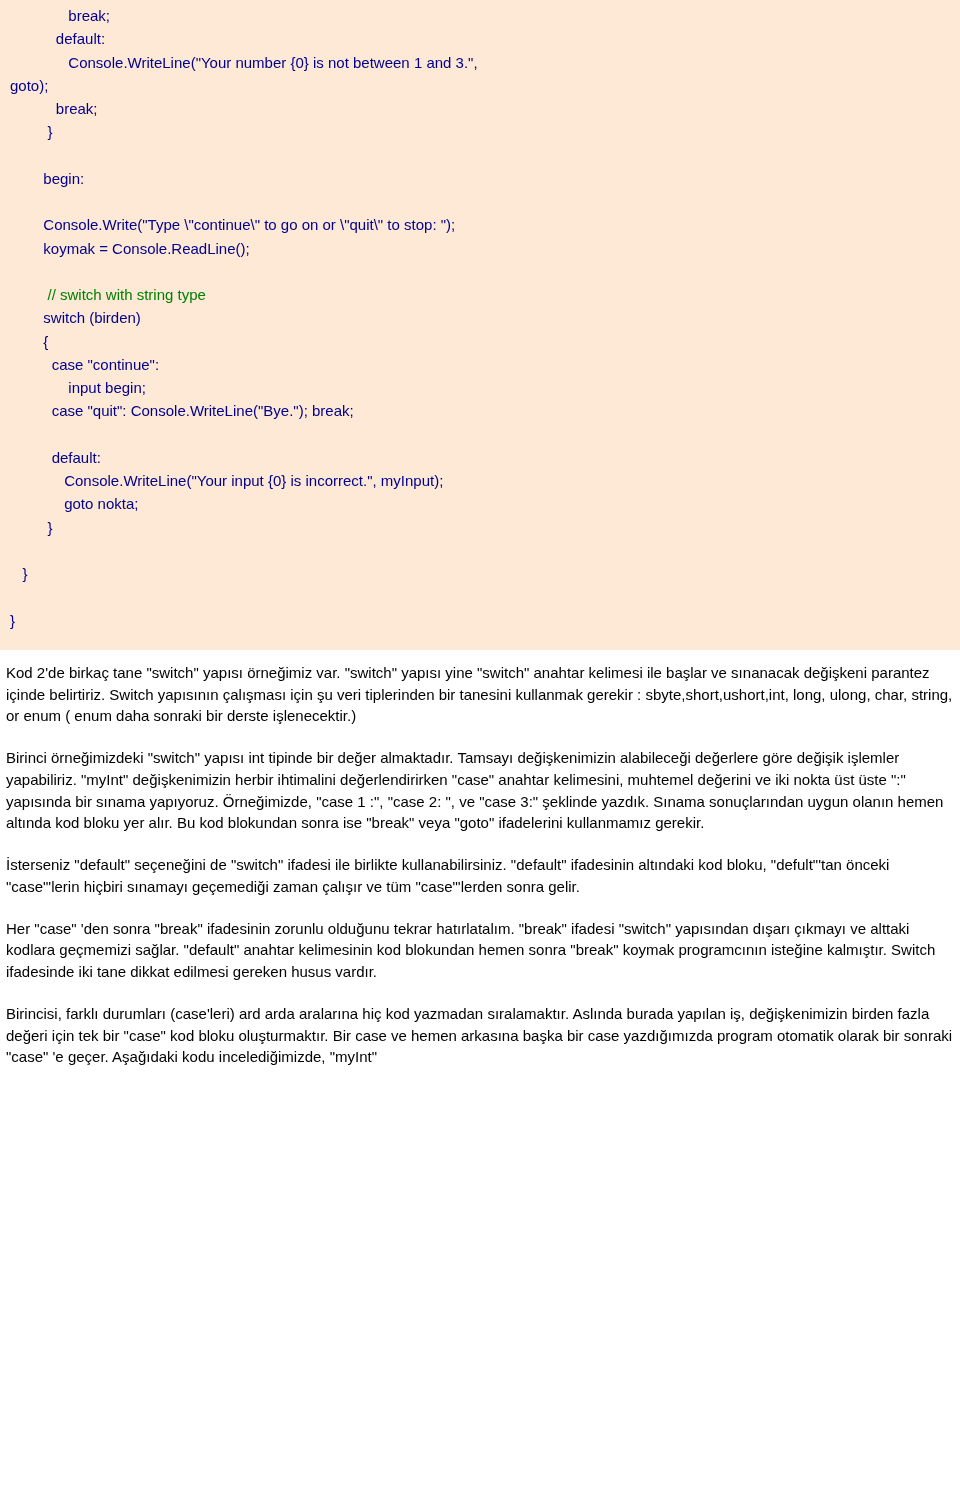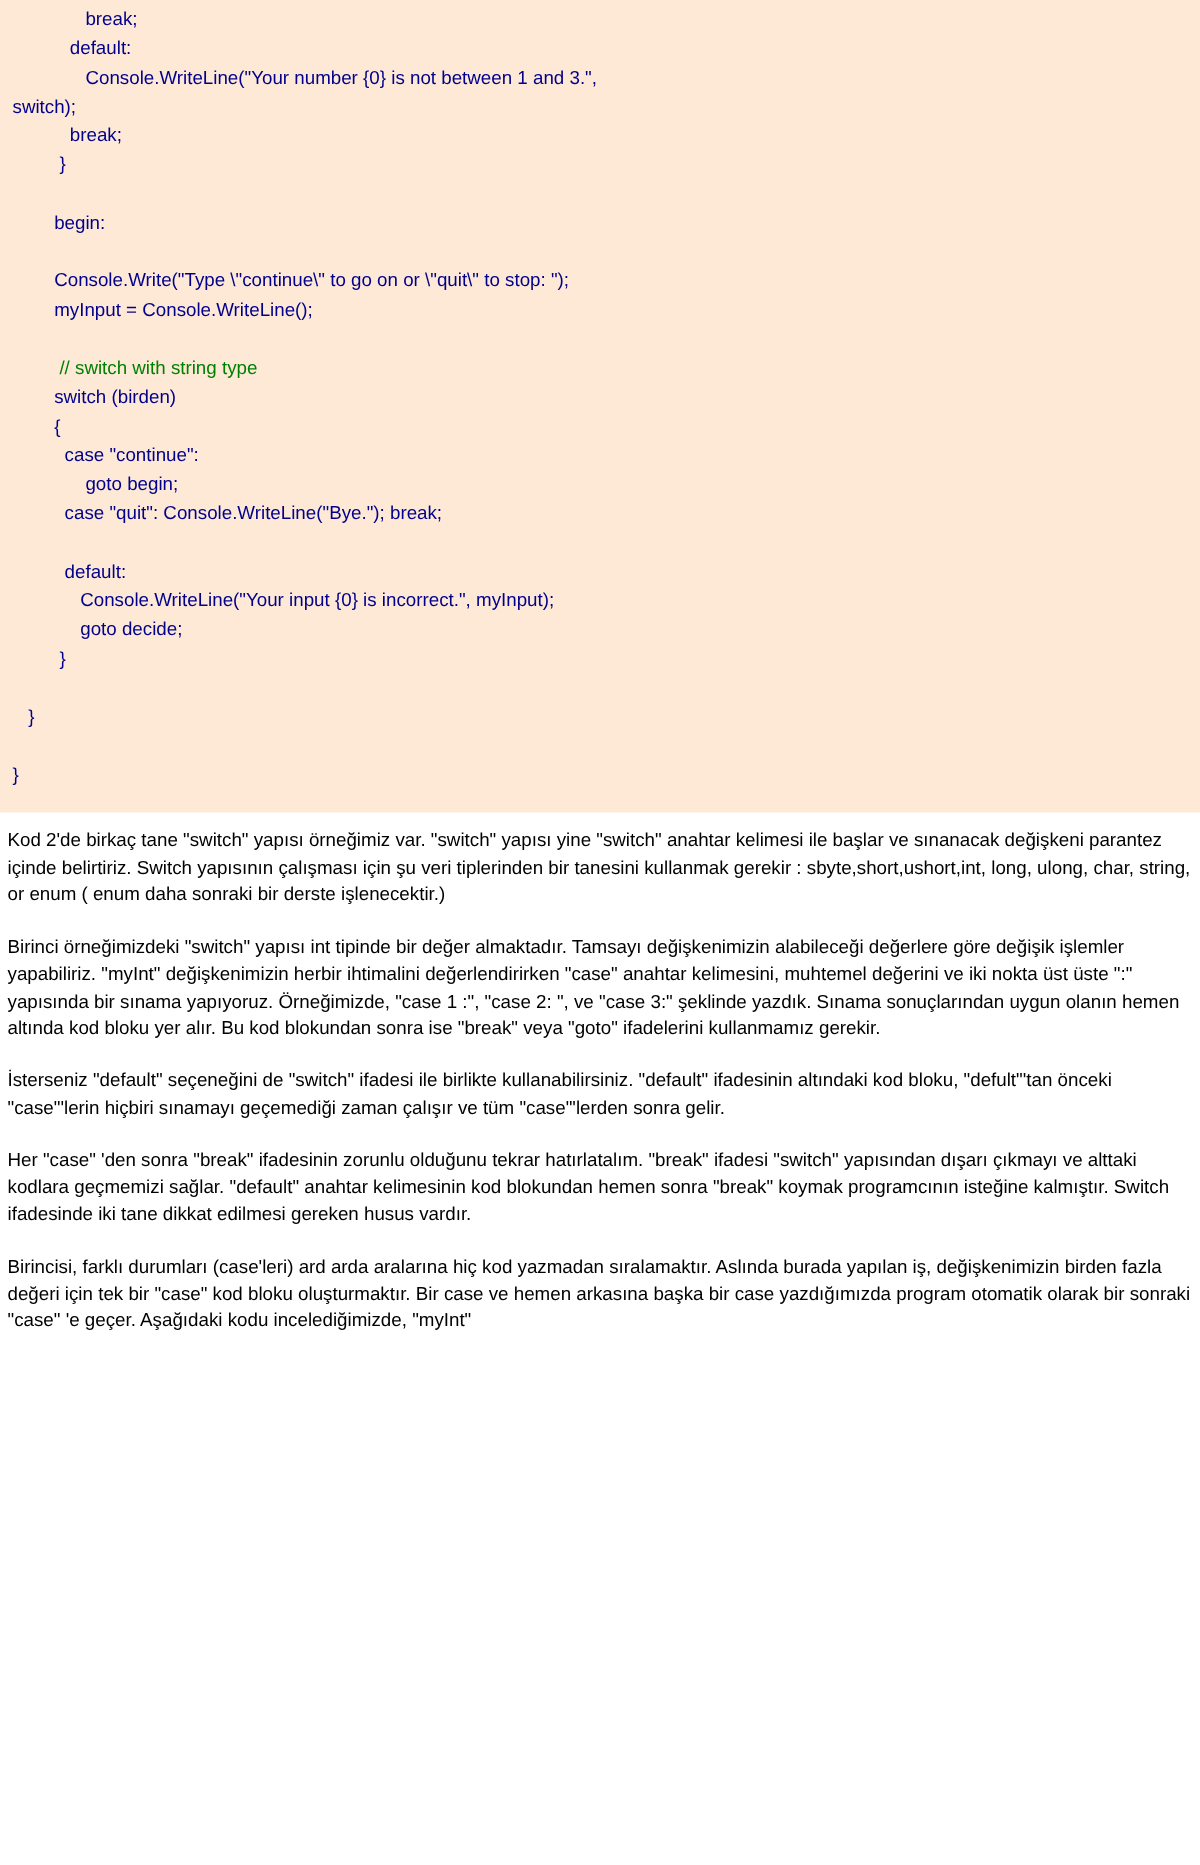--- a/index.html
+++ b/index.html
@@ -32,39 +32,39 @@
   .prose p:last-child {
     margin-bottom: 16px;
   }
 </style>
 </head>
 <body>
 
 <div class="code-block"><span>              break;</span>
 <span>           default:</span>
 <span>              Console.WriteLine("Your number {0} is not between 1 and 3.",</span>
-<span>switch);</span>
+<span>goto);</span>
 <span>           break;</span>
 <span>         }</span>
 <span></span>
 <span>        begin:</span>
 <span></span>
 <span>        Console.Write("Type \"continue\" to go on or \"quit\" to stop: ");</span>
-<span>        myInput = Console.WriteLine();</span>
+<span>        koymak = Console.ReadLine();</span>
 <span></span>
 <span>         </span><span class="comment">// switch with string type</span>
 <span>        switch (birden)</span>
 <span>        {</span>
 <span>          case "continue":</span>
-<span>              goto begin;</span>
+<span>              input begin;</span>
 <span>          case "quit": Console.WriteLine("Bye."); break;</span>
 <span></span>
 <span>          default:</span>
 <span>             Console.WriteLine("Your input {0} is incorrect.", myInput);</span>
-<span>             goto decide;</span>
+<span>             goto nokta;</span>
 <span>         }</span>
 <span></span>
 <span>   }</span>
 <span></span>
 <span>}</span></div>
 
 <div class="prose">
   <p>Kod 2'de birkaç tane "switch" yapısı örneğimiz var. "switch" yapısı yine "switch" anahtar kelimesi ile başlar ve sınanacak değişkeni parantez içinde belirtiriz. Switch yapısının çalışması için şu veri tiplerinden bir tanesini kullanmak gerekir : sbyte,short,ushort,int, long, ulong, char, string, or enum ( enum daha sonraki bir derste işlenecektir.)</p>
   <p>Birinci örneğimizdeki "switch" yapısı int tipinde bir değer almaktadır. Tamsayı değişkenimizin alabileceği değerlere göre değişik işlemler yapabiliriz. "myInt" değişkenimizin herbir ihtimalini değerlendirirken "case" anahtar kelimesini, muhtemel değerini ve iki nokta üst üste ":" yapısında bir sınama yapıyoruz. Örneğimizde, "case 1 :", "case 2: ", ve "case 3:" şeklinde yazdık. Sınama sonuçlarından uygun olanın hemen altında kod bloku yer alır. Bu kod blokundan sonra ise "break" veya "goto" ifadelerini kullanmamız gerekir.</p>
   <p>İsterseniz "default" seçeneğini de "switch" ifadesi ile birlikte kullanabilirsiniz. "default" ifadesinin altındaki kod bloku, "defult"'tan önceki "case"'lerin hiçbiri sınamayı geçemediği zaman çalışır ve tüm "case"'lerden sonra gelir.</p>

